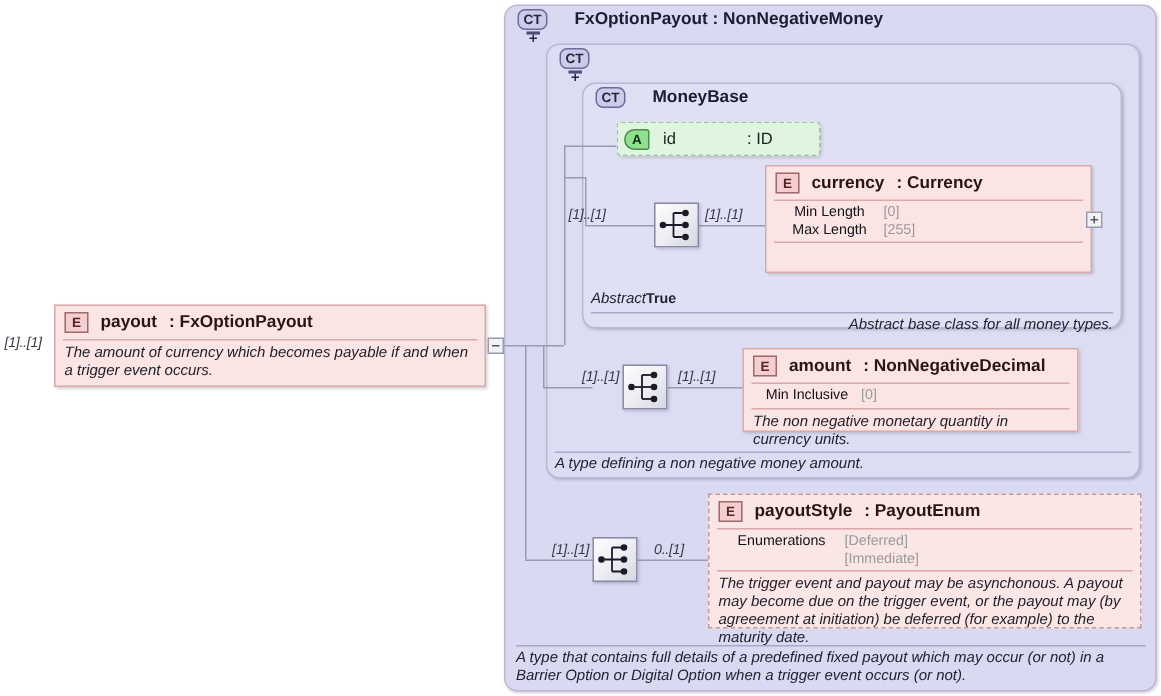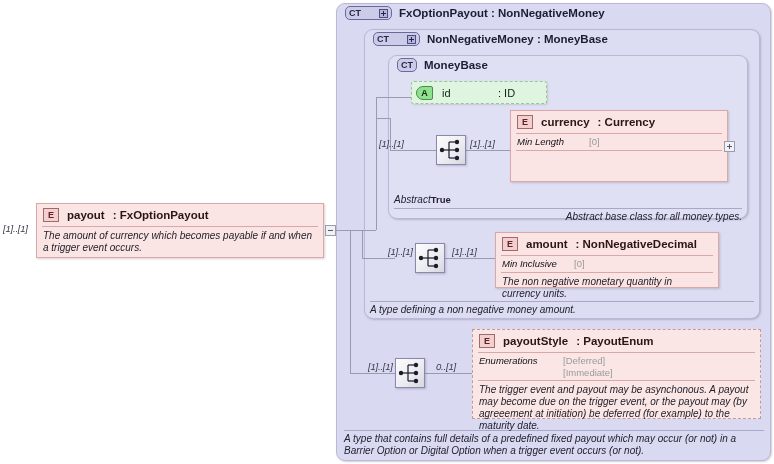--- a/index.html
+++ b/index.html
@@ -72,31 +72,32 @@
     position: absolute;
     top: 5px; left: 9px;
     display: flex;
     align-items: center;
     gap: 7px;
     white-space: nowrap;
   }
   .ct-icon {
     display: inline-flex;
     align-items: center;
-    gap: 18px;
+    gap: 2px;
     border: 1px solid #6a6a99;
     border-radius: 5px;
     background: #ccccea;
     padding: 0px 3px;
     height: 14px;
     line-height: 12px;
     font-size: 9px;
     font-weight: bold;
     color: #27273f;
     font-family: "Liberation Sans", sans-serif;
+    flex-direction: column;
   }
   .ct-icon .plusglyph {
     display: inline-block;
     width: 9px; height: 9px;
     border: 1px solid #4e4e7a;
     background: #b4b4e0;
     position: relative;
   }
   .ct-icon .plusglyph::before {
     content: "";
@@ -105,20 +106,21 @@
   }
   .ct-icon .plusglyph::after {
     content: "";
     position: absolute; left: 3px; top: 1px;
     width: 1px; height: 5px; background: #27273f;
   }
   .ct-title {
     font-size: 11.5px;
     font-weight: bold;
     color: #1c1c33;
+    margin-left: 11px;
   }
 
   
   .ct-footer {
     position: absolute;
     left: 9px;
     right: 9px;
     border-top: 1px solid #a8a8c8;
     padding-top: 2px;
     font-size: 10px;
@@ -172,24 +174,24 @@
     border-top: 1px solid #d9a8a8;
     margin: 0 5px;
   }
   .facets {
     padding: 2px 6px 2px 6px;
     font-size: 9.5px;
     line-height: 11.5px;
   }
   .facet-row { display: flex; }
   .facet-name {
-    font-style: italic;
     color: #111118;
     width: 72px;
     flex: none;
+    text-align: center;
   }
   .facet-val {
     color: #9a9a9a;
   }
   .facet-vals div { color: #9a9a9a; }
   .e-doc {
     padding: 3px 6px 4px 6px;
     font-size: 10px;
     font-style: italic;
     color: #1d1d28;
@@ -292,21 +294,20 @@
     <span class="plusglyph"></span>
   </span>
   <span class="ct-title">FxOptionPayout : NonNegativeMoney</span>
 </div>
 
 <div class="ct-header" style="left:373px; top:32px;">
   <span class="ct-icon">
     <span>CT</span>
     <span class="plusglyph"></span>
   </span>
-  <span class="ct-title">NonNegativeMoney : MoneyBase</span>
 </div>
 
 <div class="ct-header" style="left:397px; top:58px;">
   <span class="ct-icon">
     <span>CT</span>
   </span>
   <span class="ct-title">MoneyBase</span>
 </div>
 
 <div class="abox" style="left:411px; top:81px; width:136px; height:23px;">
@@ -384,20 +385,24 @@
     <span class="e-icon">E</span>
     <span class="e-name">currency</span>
     <span class="e-type">: Currency</span>
   </div>
   <div class="e-sep"></div>
   <div class="facets">
     <div class="facet-row">
       <span class="facet-name">Min Length</span>
       <span class="facet-val">[0]</span>
     </div>
+    <div class="facet-row">
+      <span class="facet-name">Max Length</span>
+      <span class="facet-val">[255]</span>
+    </div>
   </div>
   <div class="e-sep"></div>
 </div>
 
 <div class="toggle plus" style="left:724px; top:141px;"></div>
 
 <div class="ebox" style="left:495px; top:232px; width:224px; height:56px;">
   <div class="e-head">
     <span class="e-icon">E</span>
     <span class="e-name">amount</span>

